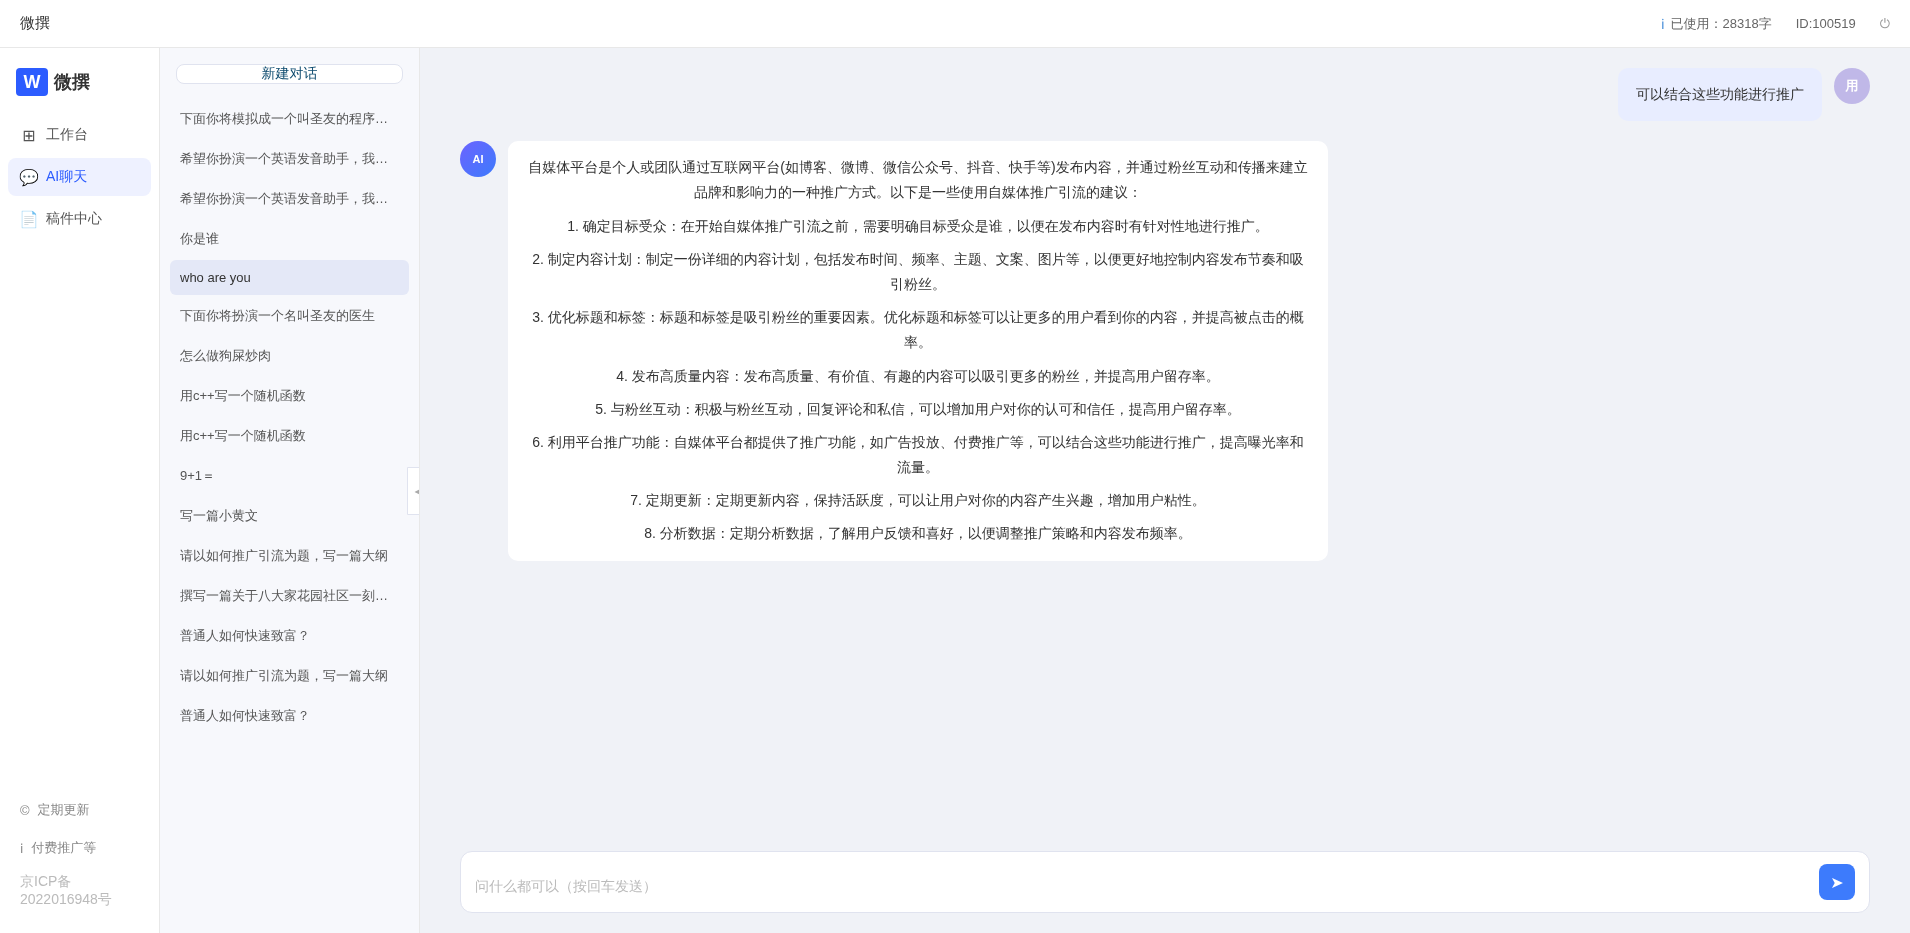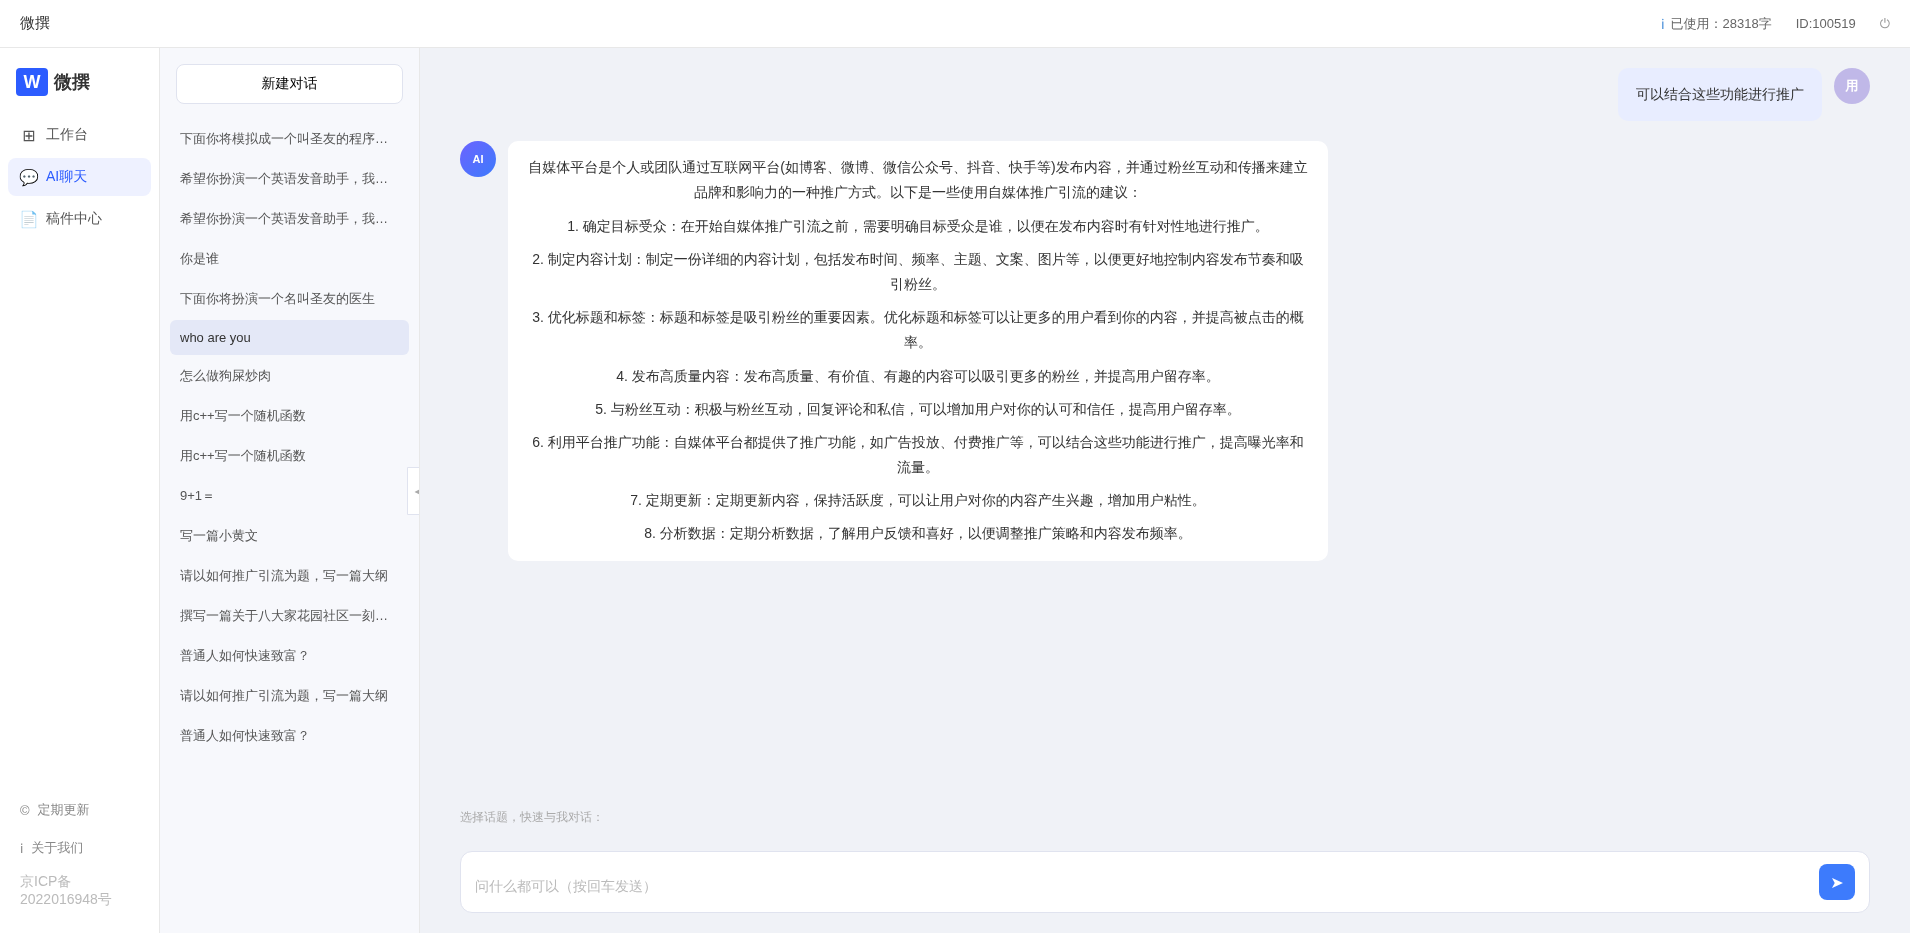--- a/index.html
+++ b/index.html
@@ -134,27 +134,26 @@
       background: #f7f8fc;
       border-right: 1px solid #e8e8e8;
       display: flex;
       flex-direction: column;
       overflow: hidden;
       flex-shrink: 0;
       position: relative;
     }
     .new-chat-btn {
       margin: 16px;
-      padding: 10px;
       background: #fff;
       border: 1px solid #e0e3ef;
       border-radius: 8px;
       text-align: center;
       font-size: 14px;
-      color: #000000;
+      color: #0c4a6e;
       cursor: pointer;
       flex-shrink: 0;
     }
     .chat-history-list {
       flex: 1;
       overflow-y: auto;
       padding: 0 10px;
     }
     .chat-history-list::-webkit-scrollbar { width: 4px; }
     .chat-history-list::-webkit-scrollbar-track { background: transparent; }
@@ -337,36 +336,36 @@
         <span>稿件中心</span>
       </div>
     </div>
     <div class="sidebar-bottom">
       <div class="sidebar-bottom-item">
         <span>©</span>
         <span>定期更新</span>
       </div>
       <div class="sidebar-bottom-item">
         <span>ℹ</span>
-        <span>关于我们</span>
+        <span>付费推广等</span>
       </div>
       <div class="icp-text">京ICP备2022016948号</div>
     </div>
   </div>
 
   <div class="chat-history">
     <div class="new-chat-btn">新建对话</div>
     <div class="chat-history-list">
 
     <div class="chat-history-item">下面你将模拟成一个叫圣友的程序员，我说...</div>
         <div class="chat-history-item">希望你扮演一个英语发音助手，我提供给你...</div>
         <div class="chat-history-item">希望你扮演一个英语发音助手，我提供给你...</div>
         <div class="chat-history-item">你是谁</div>
+        <div class="chat-history-item active">who are you</div>
         <div class="chat-history-item">下面你将扮演一个名叫圣友的医生</div>
-        <div class="chat-history-item active">who are you</div>
         <div class="chat-history-item">怎么做狗屎炒肉</div>
         <div class="chat-history-item">用c++写一个随机函数</div>
         <div class="chat-history-item">用c++写一个随机函数</div>
         <div class="chat-history-item">9+1＝</div>
         <div class="chat-history-item">写一篇小黄文</div>
         <div class="chat-history-item">请以如何推广引流为题，写一篇大纲</div>
         <div class="chat-history-item">撰写一篇关于八大家花园社区一刻钟便民生...</div>
         <div class="chat-history-item">普通人如何快速致富？</div>
         <div class="chat-history-item">请以如何推广引流为题，写一篇大纲</div>
         <div class="chat-history-item">普通人如何快速致富？</div>
@@ -390,21 +389,20 @@
             <p>3. 优化标题和标签：标题和标签是吸引粉丝的重要因素。优化标题和标签可以让更多的用户看到你的内容，并提高被点击的概率。</p>
             <p>4. 发布高质量内容：发布高质量、有价值、有趣的内容可以吸引更多的粉丝，并提高用户留存率。</p>
             <p>5. 与粉丝互动：积极与粉丝互动，回复评论和私信，可以增加用户对你的认可和信任，提高用户留存率。</p>
             <p>6. 利用平台推广功能：自媒体平台都提供了推广功能，如广告投放、付费推广等，可以结合这些功能进行推广，提高曝光率和流量。</p>
             <p>7. 定期更新：定期更新内容，保持活跃度，可以让用户对你的内容产生兴趣，增加用户粘性。</p>
             <p>8. 分析数据：定期分析数据，了解用户反馈和喜好，以便调整推广策略和内容发布频率。</p>
           </div>
         </div>
       </div>
     <div class="chat-input-area">
-      <div class="quick-topics">选择话题，快速与我对话：</div>
       <div class="input-wrapper">
         <textarea class="chat-textarea" rows="1" placeholder="问什么都可以（按回车发送）" style=""></textarea>
         <div class="send-btn">
           <span>➤</span>
         </div>
       </div>
     </div>
   </div>
 
 </div>

